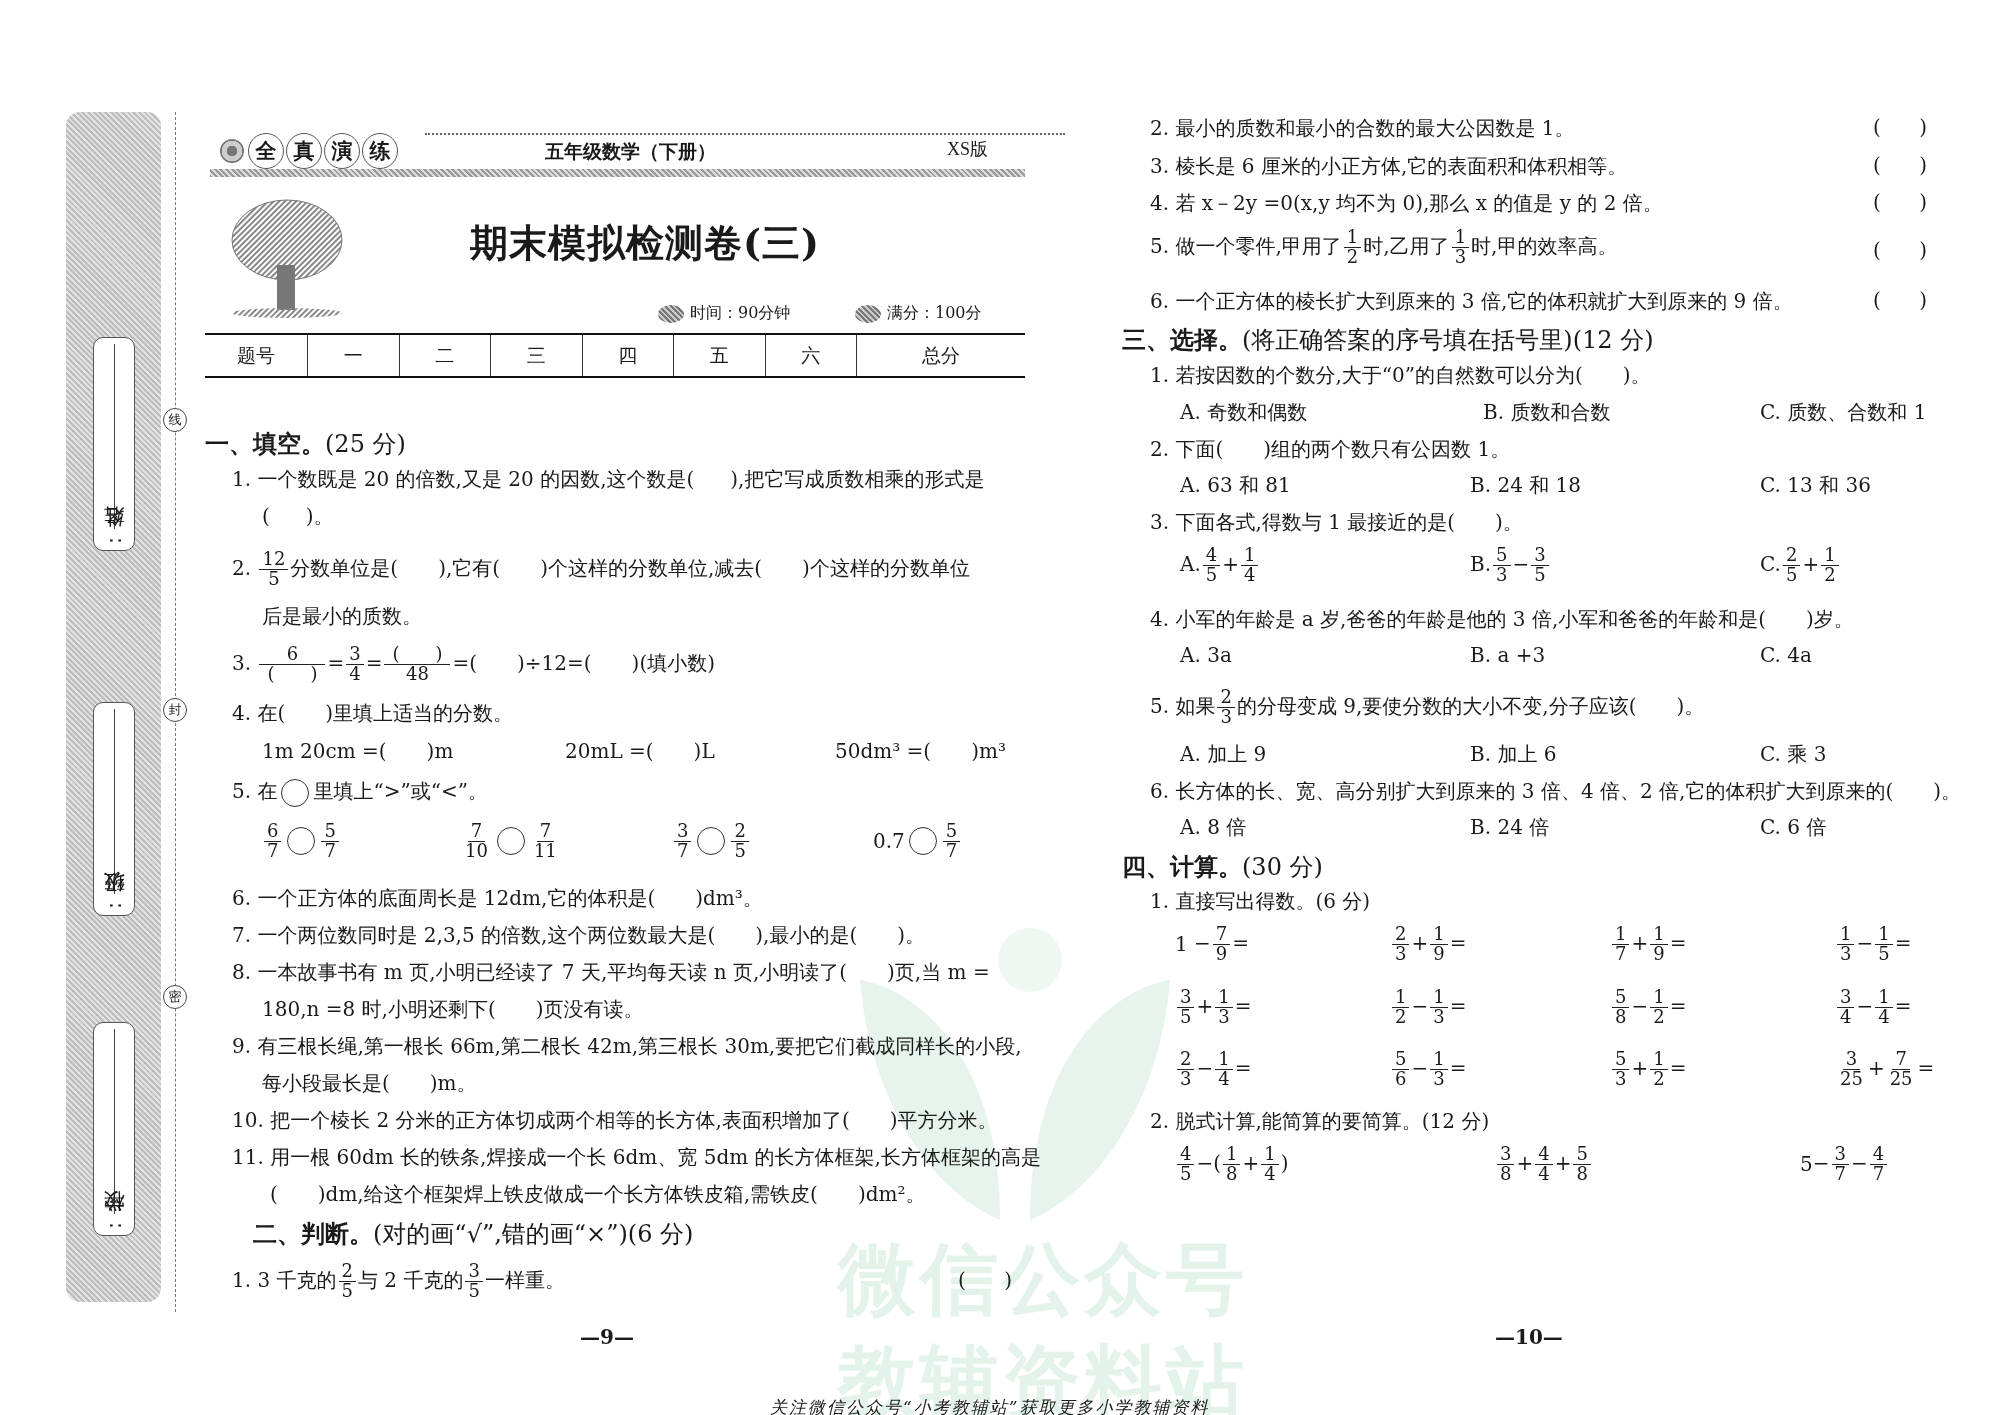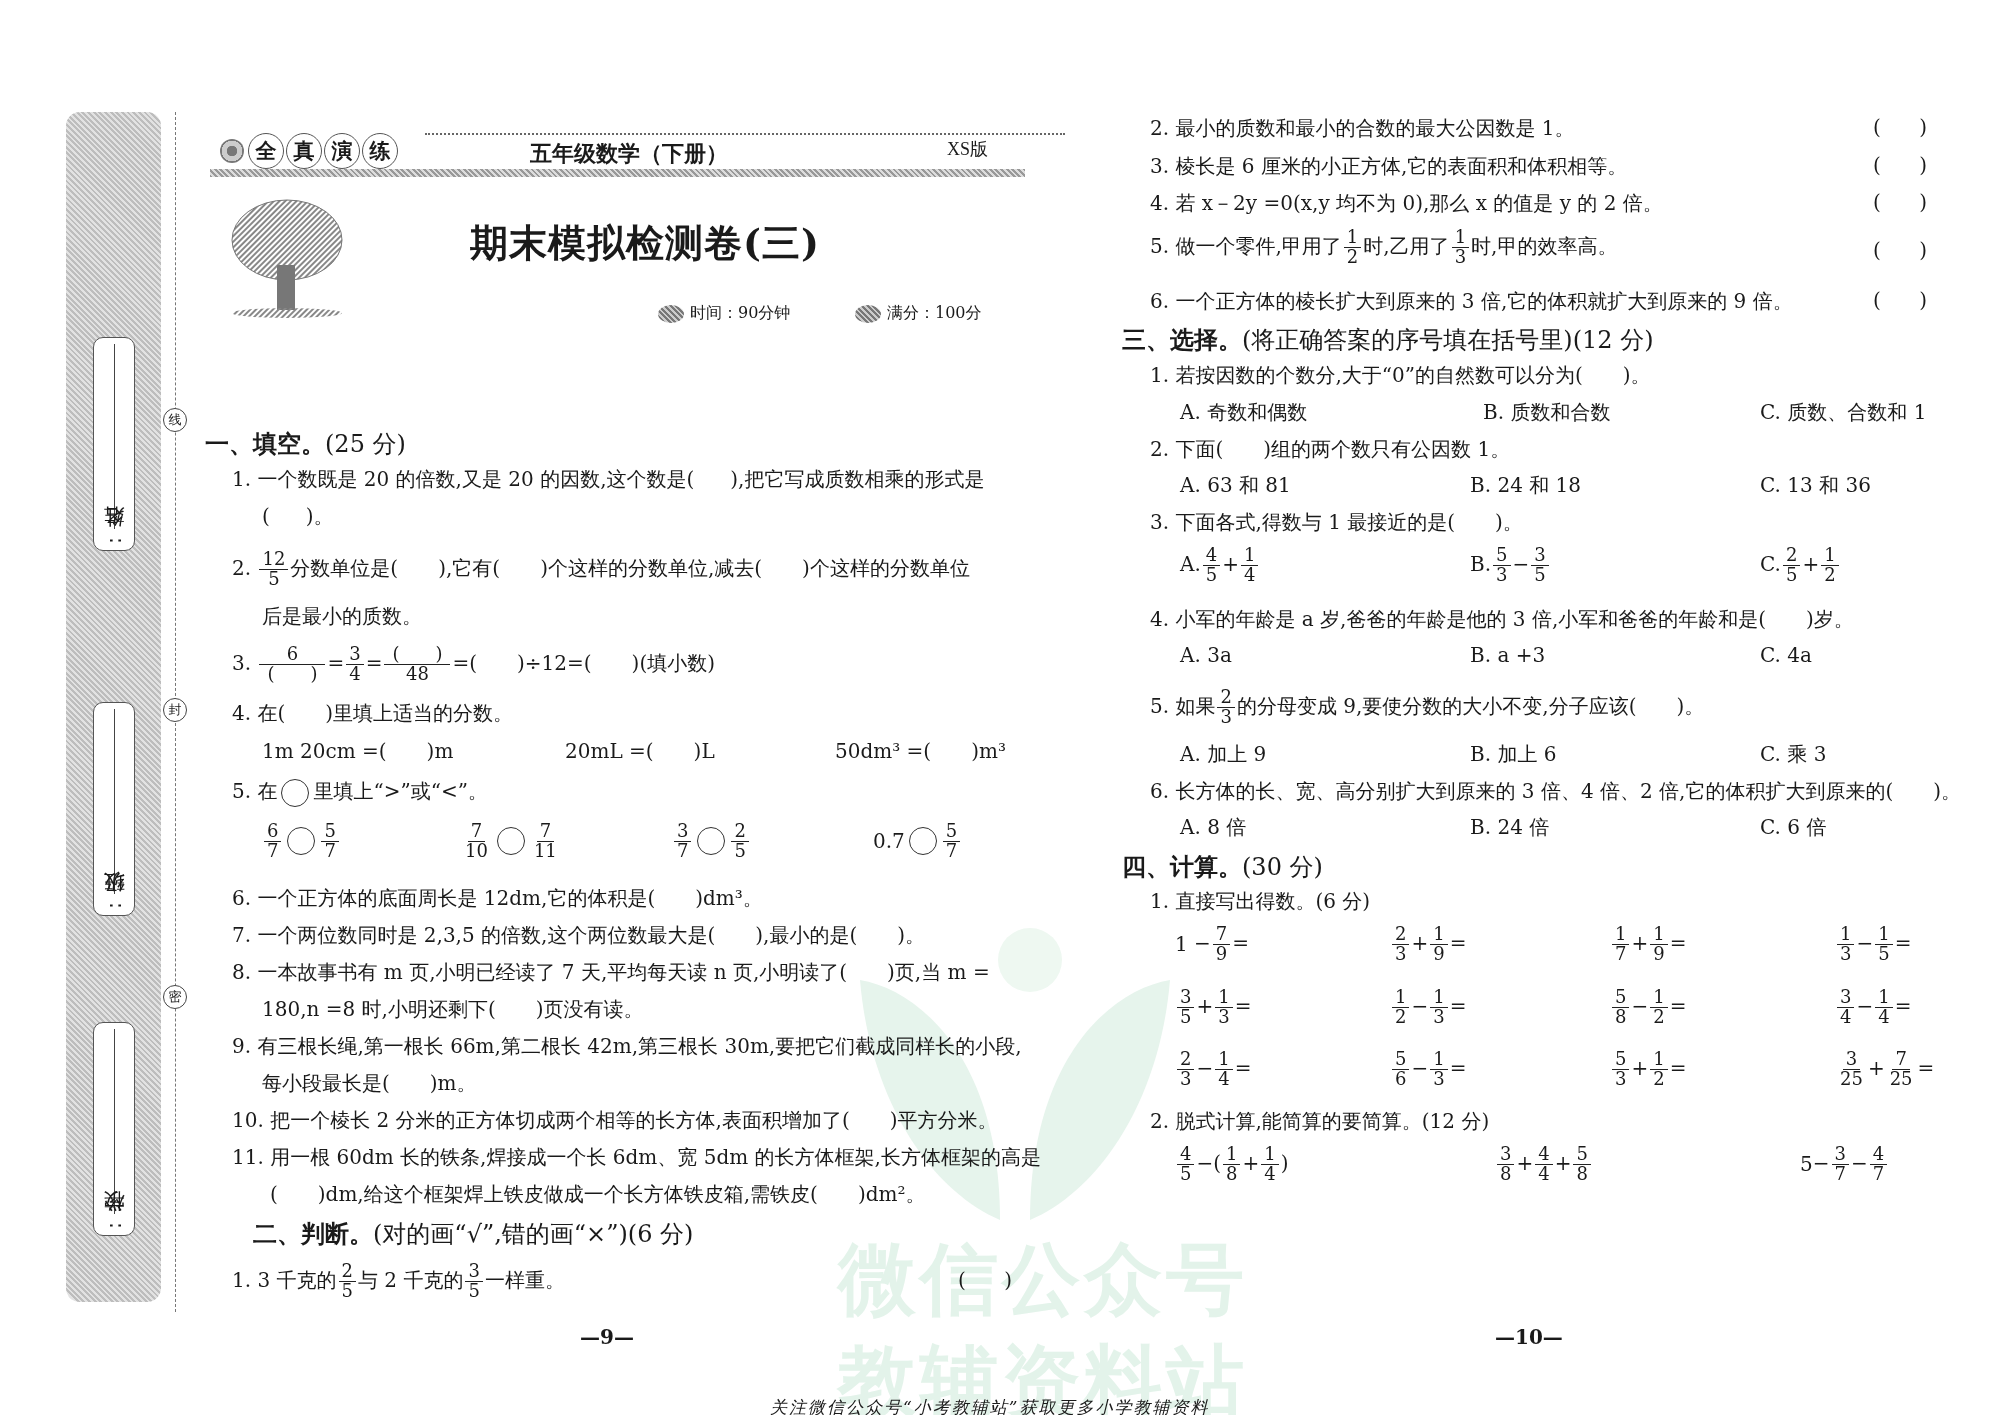--- a/index.html
+++ b/index.html
@@ -25,21 +25,21 @@
   .side-field .lbl { writing-mode:vertical-rl; transform:rotate(180deg); font-family:"DejaVu Sans","Liberation Sans",sans-serif; font-size:21px; }
   .bind-line { position:absolute; left:175px; top:112px; height:1200px; border-left:1.5px dashed #777; }
   .bind-mark { position:absolute; left:163px; width:22px; height:22px; border:1.5px solid #444; border-radius:50%; background:#fff; font-size:13px; line-height:22px; text-align:center; font-family:"DejaVu Sans",sans-serif; }
   
   .hband { position:absolute; left:210px; top:125px; width:815px; height:52px; }
   .hband .stripe { position:absolute; left:0; right:0; bottom:0; height:8px; background:repeating-linear-gradient(45deg,#999 0 2px,#ddd 2px 4px); }
   .hband .dash { position:absolute; left:215px; top:8px; width:640px; border-top:2px dotted #666; }
   .hband .circles { position:absolute; left:38px; top:8px; display:flex; gap:2px; }
   .hband .circ { width:34px; height:34px; border-radius:50%; border:1.5px solid #555; background:#fff; font-family:"DejaVu Sans",sans-serif; font-weight:bold; font-size:21px; text-align:center; line-height:34px; }
   .hband .target { position:absolute; left:10px; top:14px; width:24px; height:24px; border-radius:50%; background:radial-gradient(#777 30%,#ccc 31%,#ccc 60%,#777 61%); }
-  .hband .subject { position:absolute; left:320px; top:14px; font-family:"DejaVu Sans",sans-serif; font-weight:bold; font-size:22px; }
+  .hband .subject { position:absolute; left:335px; top:14px; font-family:"DejaVu Sans",sans-serif; font-weight:bold; font-size:19px; }
   .hband .ver { position:absolute; right:37px; top:12px; font-family:Liberation Serif, serif; font-size:18px; }
   
   .tree { position:absolute; left:222px; top:195px; width:135px; height:125px; }
   .title { position:absolute; left:470px; top:218px; font-size:38px; font-weight:bold; letter-spacing:1px; }
   .meta { position:absolute; top:303px; font-size:16px; display:flex; align-items:center; gap:6px; }
   .meta .ico { width:26px; height:18px; border-radius:50%; background:repeating-linear-gradient(45deg,#777 0 2px,#ccc 2px 4px); }
   
   table.score { position:absolute; left:205px; top:333px; width:820px; border-collapse:collapse; font-family:"DejaVu Sans",sans-serif; font-size:19px; }
   table.score td { border:1.5px solid #333; height:39px; text-align:center; }
   table.score tr:first-child td { border-top:2.5px solid #111; }
@@ -124,20 +124,30 @@
   <span class="ico"></span>
   <span>时间：90分钟</span>
 </div>
 <div class="meta" style="left:855px;">
   <span class="ico"></span>
   <span>满分：100分</span>
 </div>
 
 <table class="score">
   <tbody>
+      <tr>
+    <td>题号</td>
+    <td>一</td>
+    <td>二</td>
+    <td>三</td>
+    <td>四</td>
+    <td>五</td>
+    <td>六</td>
+    <td>总分</td>
+  </tr>
 </tbody>
   </table>
 
 <div class="sec" style="left:205px; top:428px;">
   <span>一、填空。</span><span class="norm">(25 分)</span>
 </div>
 
 <div class="q" style="left:232px; top:466px;">
   <span>1.</span>
   <span>一个数既是 20 的倍数,又是 20 的因数,这个数是(</span><span style="display:inline-block;width:36px"></span><span>),把它写成质数相乘的形式是</span>

